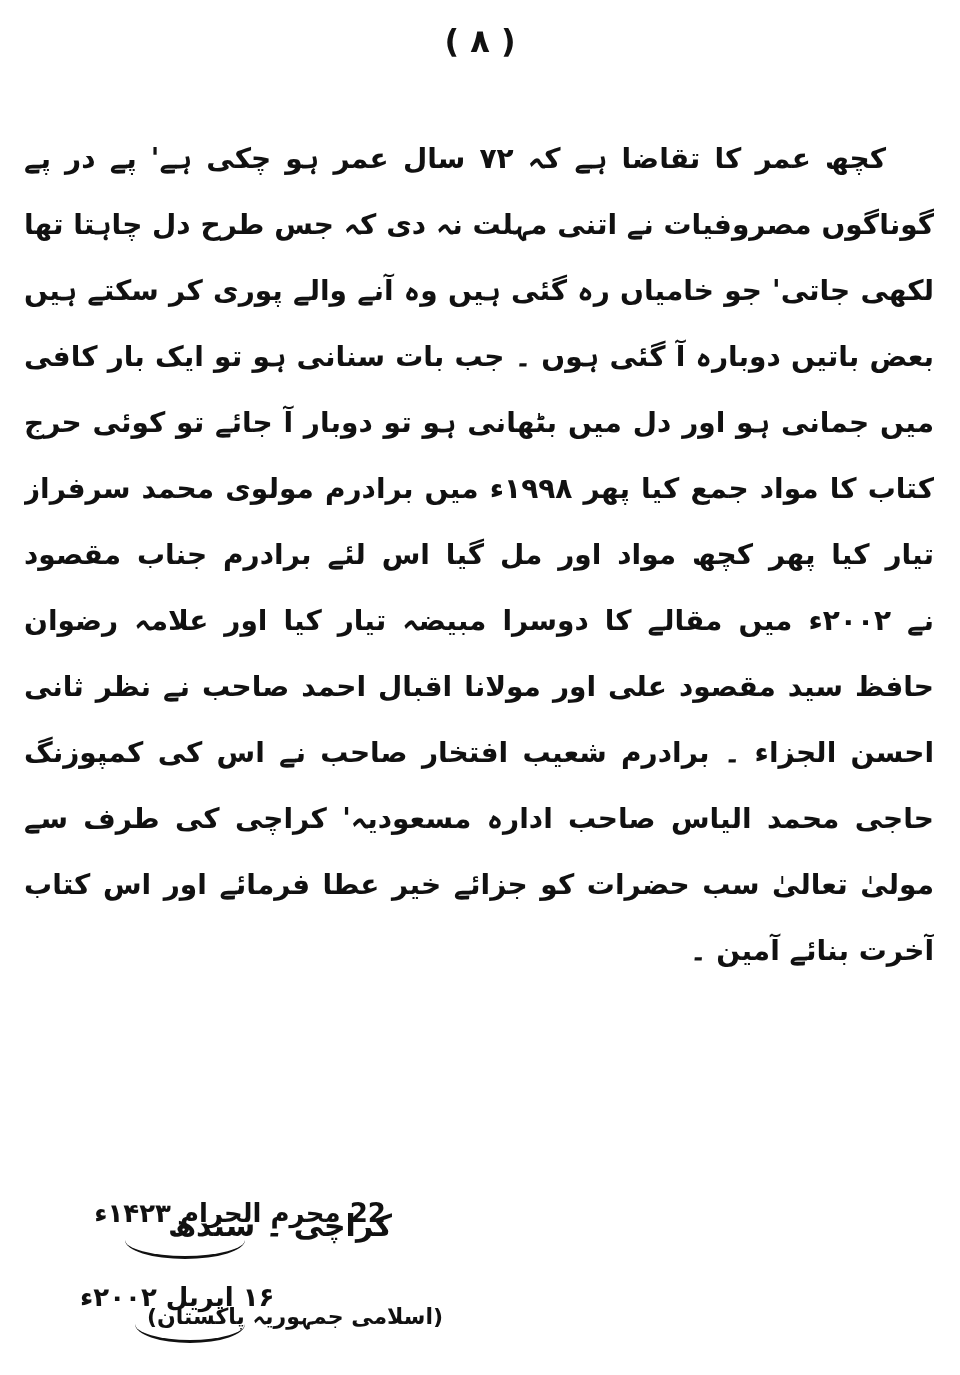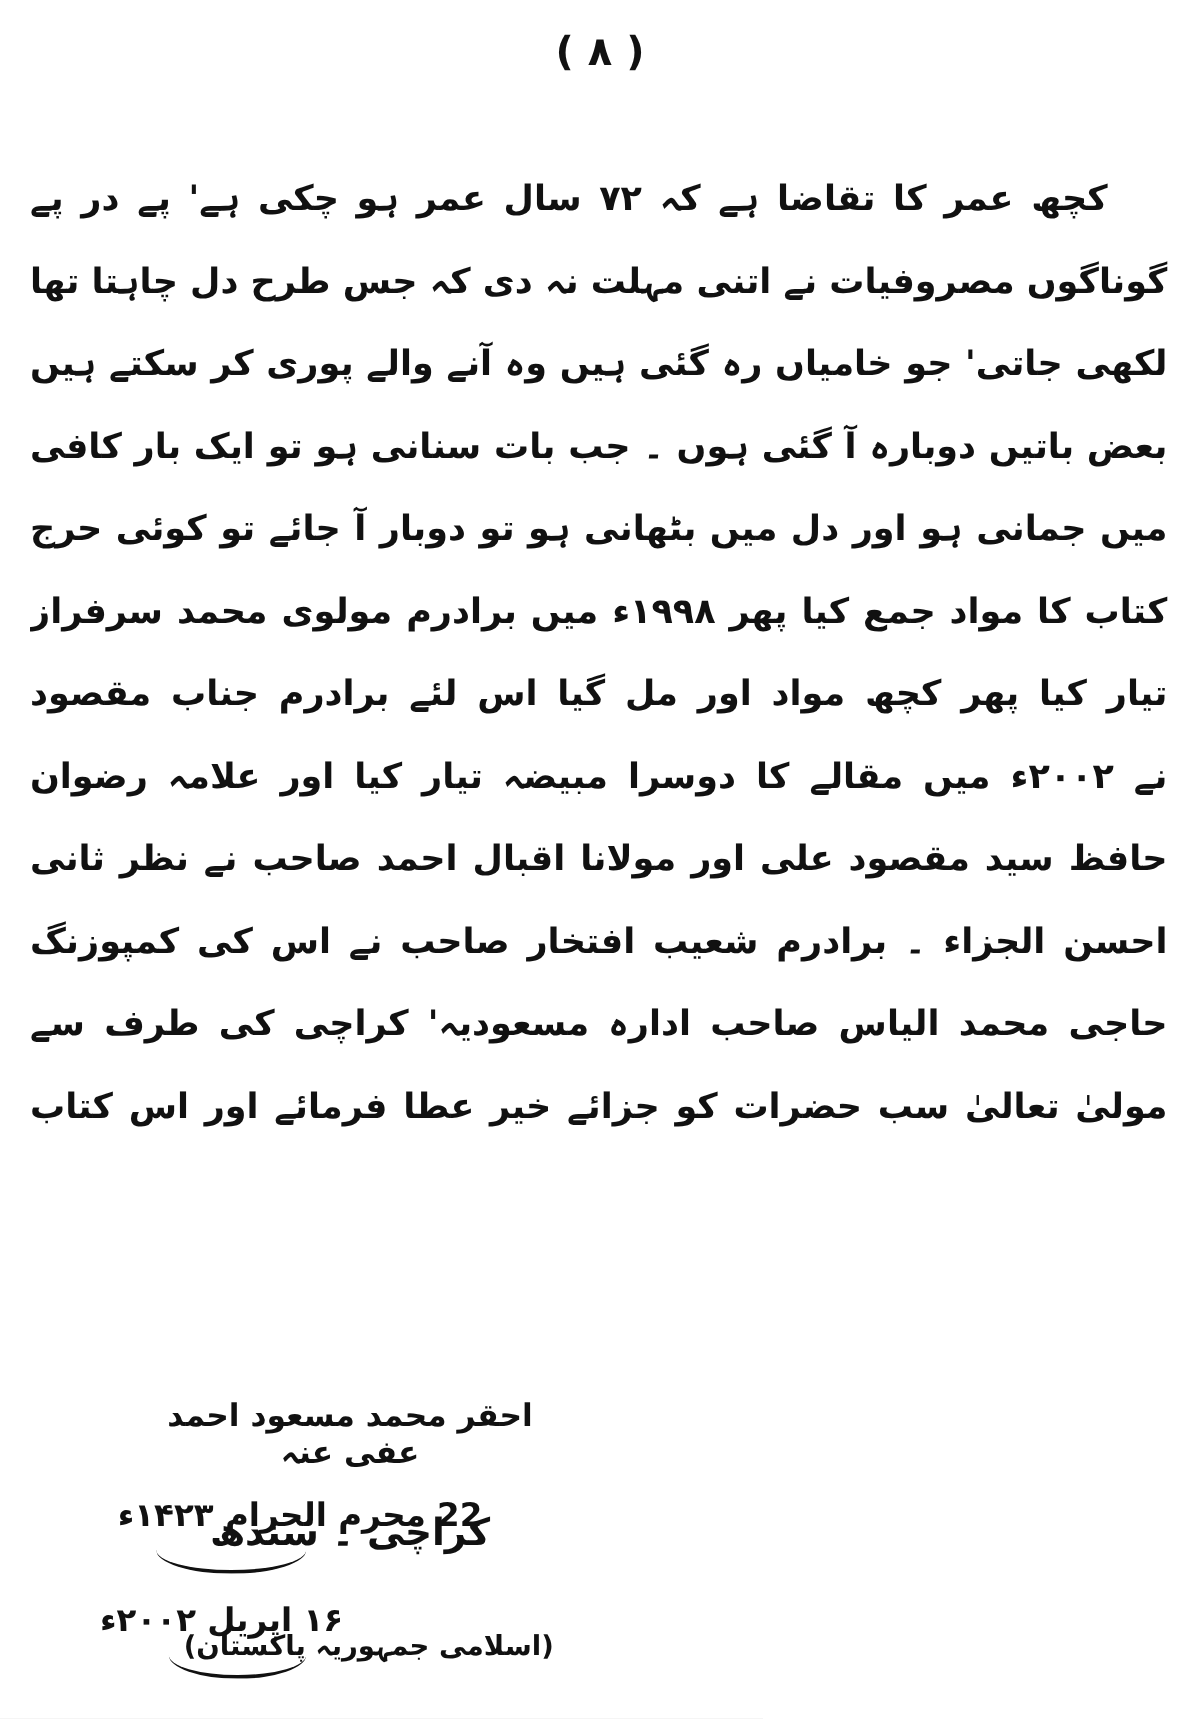--- a/index.html
+++ b/index.html
@@ -131,25 +131,25 @@
     <div class="text-line">لکھی جاتی' جو خامیاں رہ گئی ہیں وہ آنے والے پوری کر سکتے ہیں ۔ کتاب میں شاید</div>
     <div class="text-line">بعض باتیں دوبارہ آ گئی ہوں ۔ جب بات سنانی ہو تو ایک بار کافی ہے مگر جب دماغ</div>
     <div class="text-line">میں جمانی ہو اور دل میں بٹھانی ہو تو دوبار آ جائے تو کوئی حرج نہیں ۔ ۱۹۹۷ء میں</div>
     <div class="text-line">کتاب کا مواد جمع کیا پھر ۱۹۹۸ء میں برادرم مولوی محمد سرفراز احمد صاحب نے مُبَیّضَہ</div>
     <div class="text-line">تیار کیا پھر کچھ مواد اور مل گیا اس لئے برادرم جناب مقصود حسین صاحب اویسی زید مجدہ'</div>
     <div class="text-line">نے ۲۰۰۲ء میں مقالے کا دوسرا مبیضہ تیار کیا اور علامہ رضوان احمد نقشبندی، پروفیسر</div>
     <div class="text-line">حافظ سید مقصود علی اور مولانا اقبال احمد صاحب نے نظر ثانی فرمائی فجزاھم اللہ</div>
     <div class="text-line">احسن الجزاء ۔ برادرم شعیب افتخار صاحب نے اس کی کمپوزنگ کی اور جناب</div>
     <div class="text-line">حاجی محمد الیاس صاحب ادارہ مسعودیہ' کراچی کی طرف سے اس کو شائع کر رہے ہیں ۔</div>
     <div class="text-line">مولیٰ تعالیٰ سب حضرات کو جزائے خیر عطا فرمائے اور اس کتاب کو فقیر کے لئے ذخیرہ'</div>
+    <div class="text-line last">آخرت بنائے آمین ۔</div>
   </div>
 
   <div class="colophon">
 
-    <div class="sig-name">احقر محمد مسعود احمد عفی عنہ</div>
 
     <div class="sig-place">کراچی ۔ سندھ</div>
 
     <div class="sig-country">(اسلامی جمہوریہ پاکستان)</div>
 
     <div class="date-hijri">22 محرم الحرام ۱۴۲۳ء</div>
 
     <div class="flourish hijri"></div>
 
     <div class="date-greg">۱۶ اپریل ۲۰۰۲ء</div>

